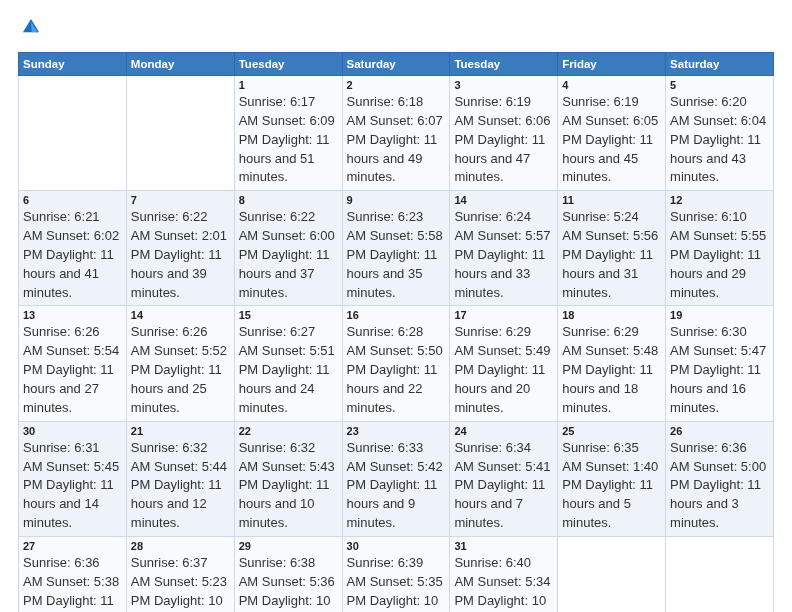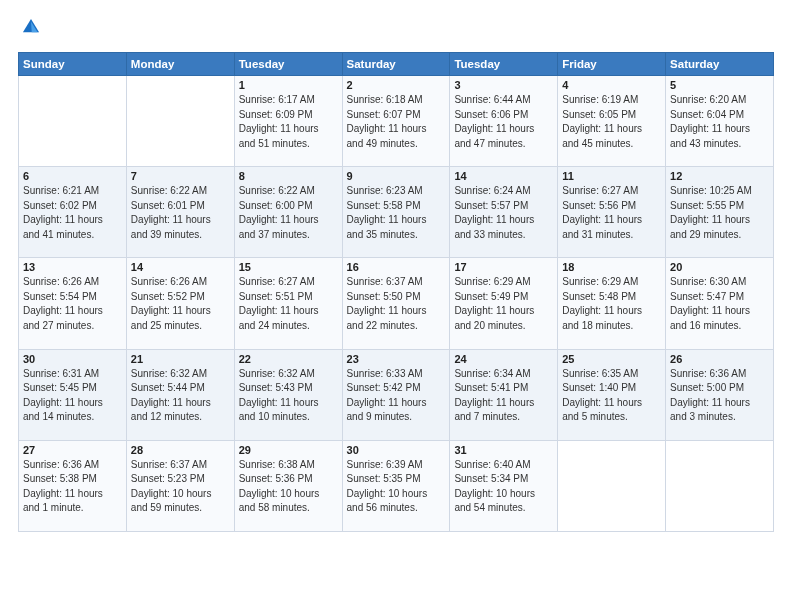--- a/index.html
+++ b/index.html
@@ -83,21 +83,21 @@
       background: #f8fafd;
     }
     .day-num {
       font-size: 11px;
       font-weight: bold;
       color: #222;
       display: block;
       margin-bottom: 2px;
     }
     .cell-text {
-      font-size: 10px;
+      font-size: 13px;
       line-height: 1.45;
       color: #333;
     }
     .empty-cell {
       background: #fff !important;
     }
   </style>
 </head>
 <body>
 
@@ -144,21 +144,21 @@
 Daylight: 11 hours and 51 minutes.</div>
           </td>
           <td>
             <span class="day-num">2</span>
             <div class="cell-text">Sunrise: 6:18 AM
 Sunset: 6:07 PM
 Daylight: 11 hours and 49 minutes.</div>
           </td>
           <td>
             <span class="day-num">3</span>
-            <div class="cell-text">Sunrise: 6:44 AM
+            <div class="cell-text">Sunrise: 6:19 AM
 Sunset: 6:06 PM
 Daylight: 11 hours and 47 minutes.</div>
           </td>
           <td>
             <span class="day-num">4</span>
             <div class="cell-text">Sunrise: 6:19 AM
 Sunset: 6:05 PM
 Daylight: 11 hours and 45 minutes.</div>
           </td>
           <td>
@@ -171,21 +171,21 @@
         <tr>
           <td>
             <span class="day-num">6</span>
             <div class="cell-text">Sunrise: 6:21 AM
 Sunset: 6:02 PM
 Daylight: 11 hours and 41 minutes.</div>
           </td>
           <td>
             <span class="day-num">7</span>
             <div class="cell-text">Sunrise: 6:22 AM
-Sunset: 6:01 PM
+Sunset: 2:01 PM
 Daylight: 11 hours and 39 minutes.</div>
           </td>
           <td>
             <span class="day-num">8</span>
             <div class="cell-text">Sunrise: 6:22 AM
 Sunset: 6:00 PM
 Daylight: 11 hours and 37 minutes.</div>
           </td>
           <td>
             <span class="day-num">9</span>
@@ -194,27 +194,27 @@
 Daylight: 11 hours and 35 minutes.</div>
           </td>
           <td>
             <span class="day-num">14</span>
             <div class="cell-text">Sunrise: 6:24 AM
 Sunset: 5:57 PM
 Daylight: 11 hours and 33 minutes.</div>
           </td>
           <td>
             <span class="day-num">11</span>
-            <div class="cell-text">Sunrise: 6:27 AM
+            <div class="cell-text">Sunrise: 5:24 AM
 Sunset: 5:56 PM
 Daylight: 11 hours and 31 minutes.</div>
           </td>
           <td>
             <span class="day-num">12</span>
-            <div class="cell-text">Sunrise: 10:25 AM
+            <div class="cell-text">Sunrise: 6:10 AM
 Sunset: 5:55 PM
 Daylight: 11 hours and 29 minutes.</div>
           </td>
         </tr>
         <tr>
           <td>
             <span class="day-num">13</span>
             <div class="cell-text">Sunrise: 6:26 AM
 Sunset: 5:54 PM
 Daylight: 11 hours and 27 minutes.</div>
@@ -226,38 +226,38 @@
 Daylight: 11 hours and 25 minutes.</div>
           </td>
           <td>
             <span class="day-num">15</span>
             <div class="cell-text">Sunrise: 6:27 AM
 Sunset: 5:51 PM
 Daylight: 11 hours and 24 minutes.</div>
           </td>
           <td>
             <span class="day-num">16</span>
-            <div class="cell-text">Sunrise: 6:37 AM
+            <div class="cell-text">Sunrise: 6:28 AM
 Sunset: 5:50 PM
 Daylight: 11 hours and 22 minutes.</div>
           </td>
           <td>
             <span class="day-num">17</span>
             <div class="cell-text">Sunrise: 6:29 AM
 Sunset: 5:49 PM
 Daylight: 11 hours and 20 minutes.</div>
           </td>
           <td>
             <span class="day-num">18</span>
             <div class="cell-text">Sunrise: 6:29 AM
 Sunset: 5:48 PM
 Daylight: 11 hours and 18 minutes.</div>
           </td>
           <td>
-            <span class="day-num">20</span>
+            <span class="day-num">19</span>
             <div class="cell-text">Sunrise: 6:30 AM
 Sunset: 5:47 PM
 Daylight: 11 hours and 16 minutes.</div>
           </td>
         </tr>
         <tr>
           <td>
             <span class="day-num">30</span>
             <div class="cell-text">Sunrise: 6:31 AM
 Sunset: 5:45 PM

